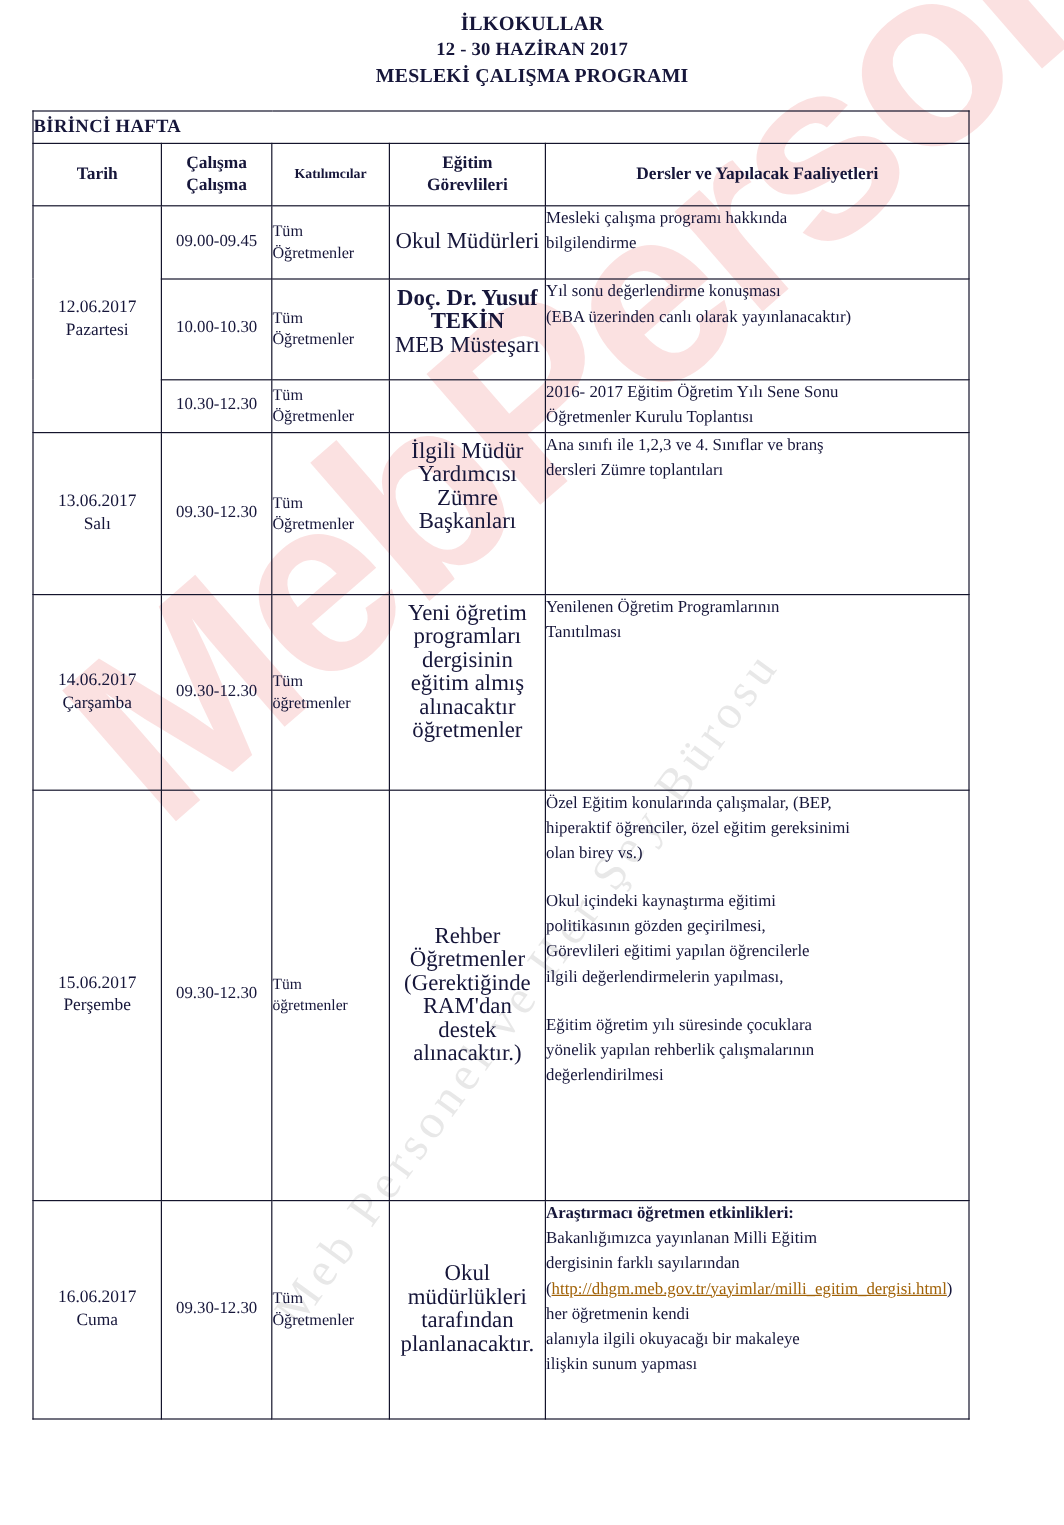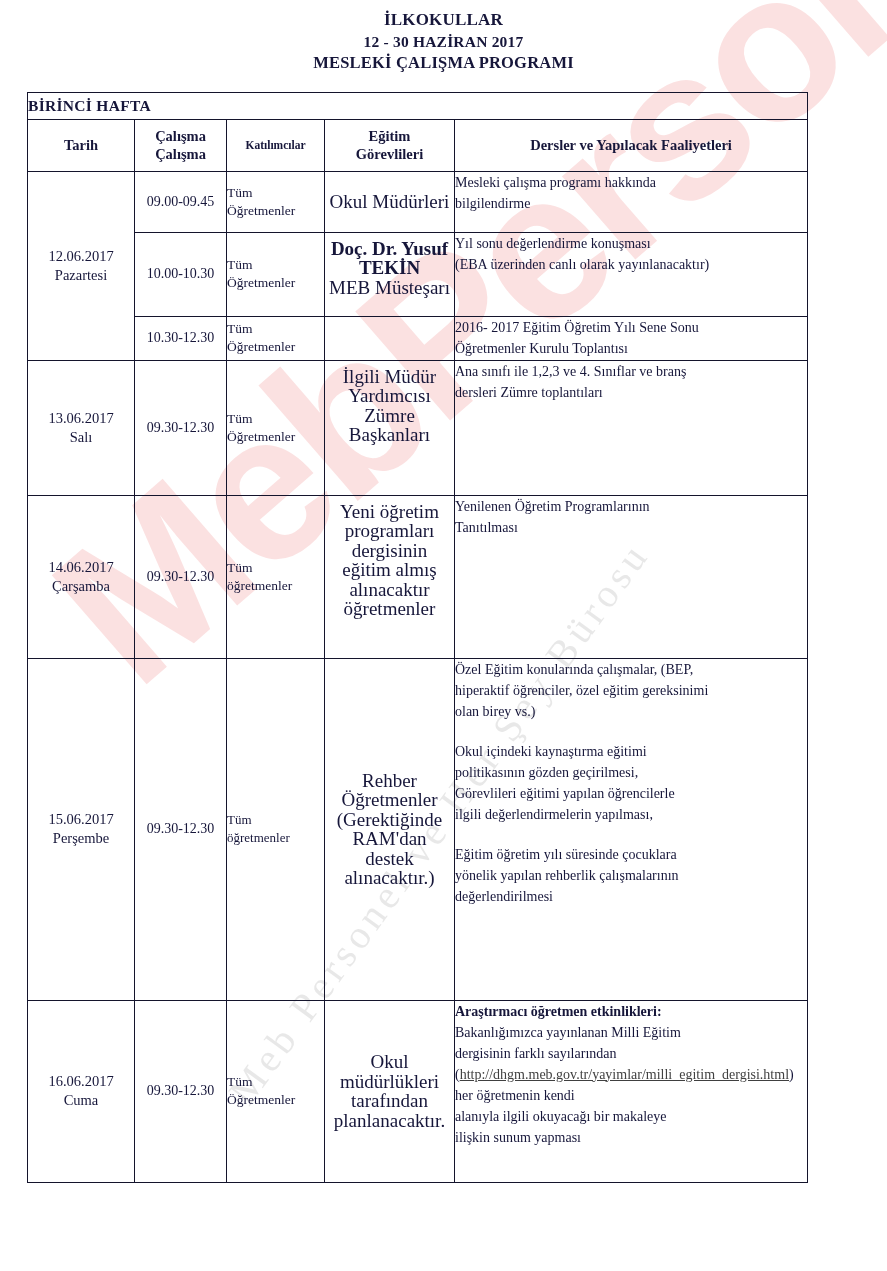--- a/index.html
+++ b/index.html
@@ -140,21 +140,21 @@
   td.c-act {
     text-align: left;
     vertical-align: top !important;
     font-size: 14px;
     line-height: 21px;
     padding: 5px 4px 4px 7px;
   }
   .b { font-weight: 700; }
   .blank-line { display: block; height: 19px; }
   a.link {
-    color: #404040;
+    color: #a16207;
     text-decoration: underline;
     word-break: break-all;
   }
 </style>
 </head>
 <body>
 
 <div id="page">
 
   <div class="wm-layer">

